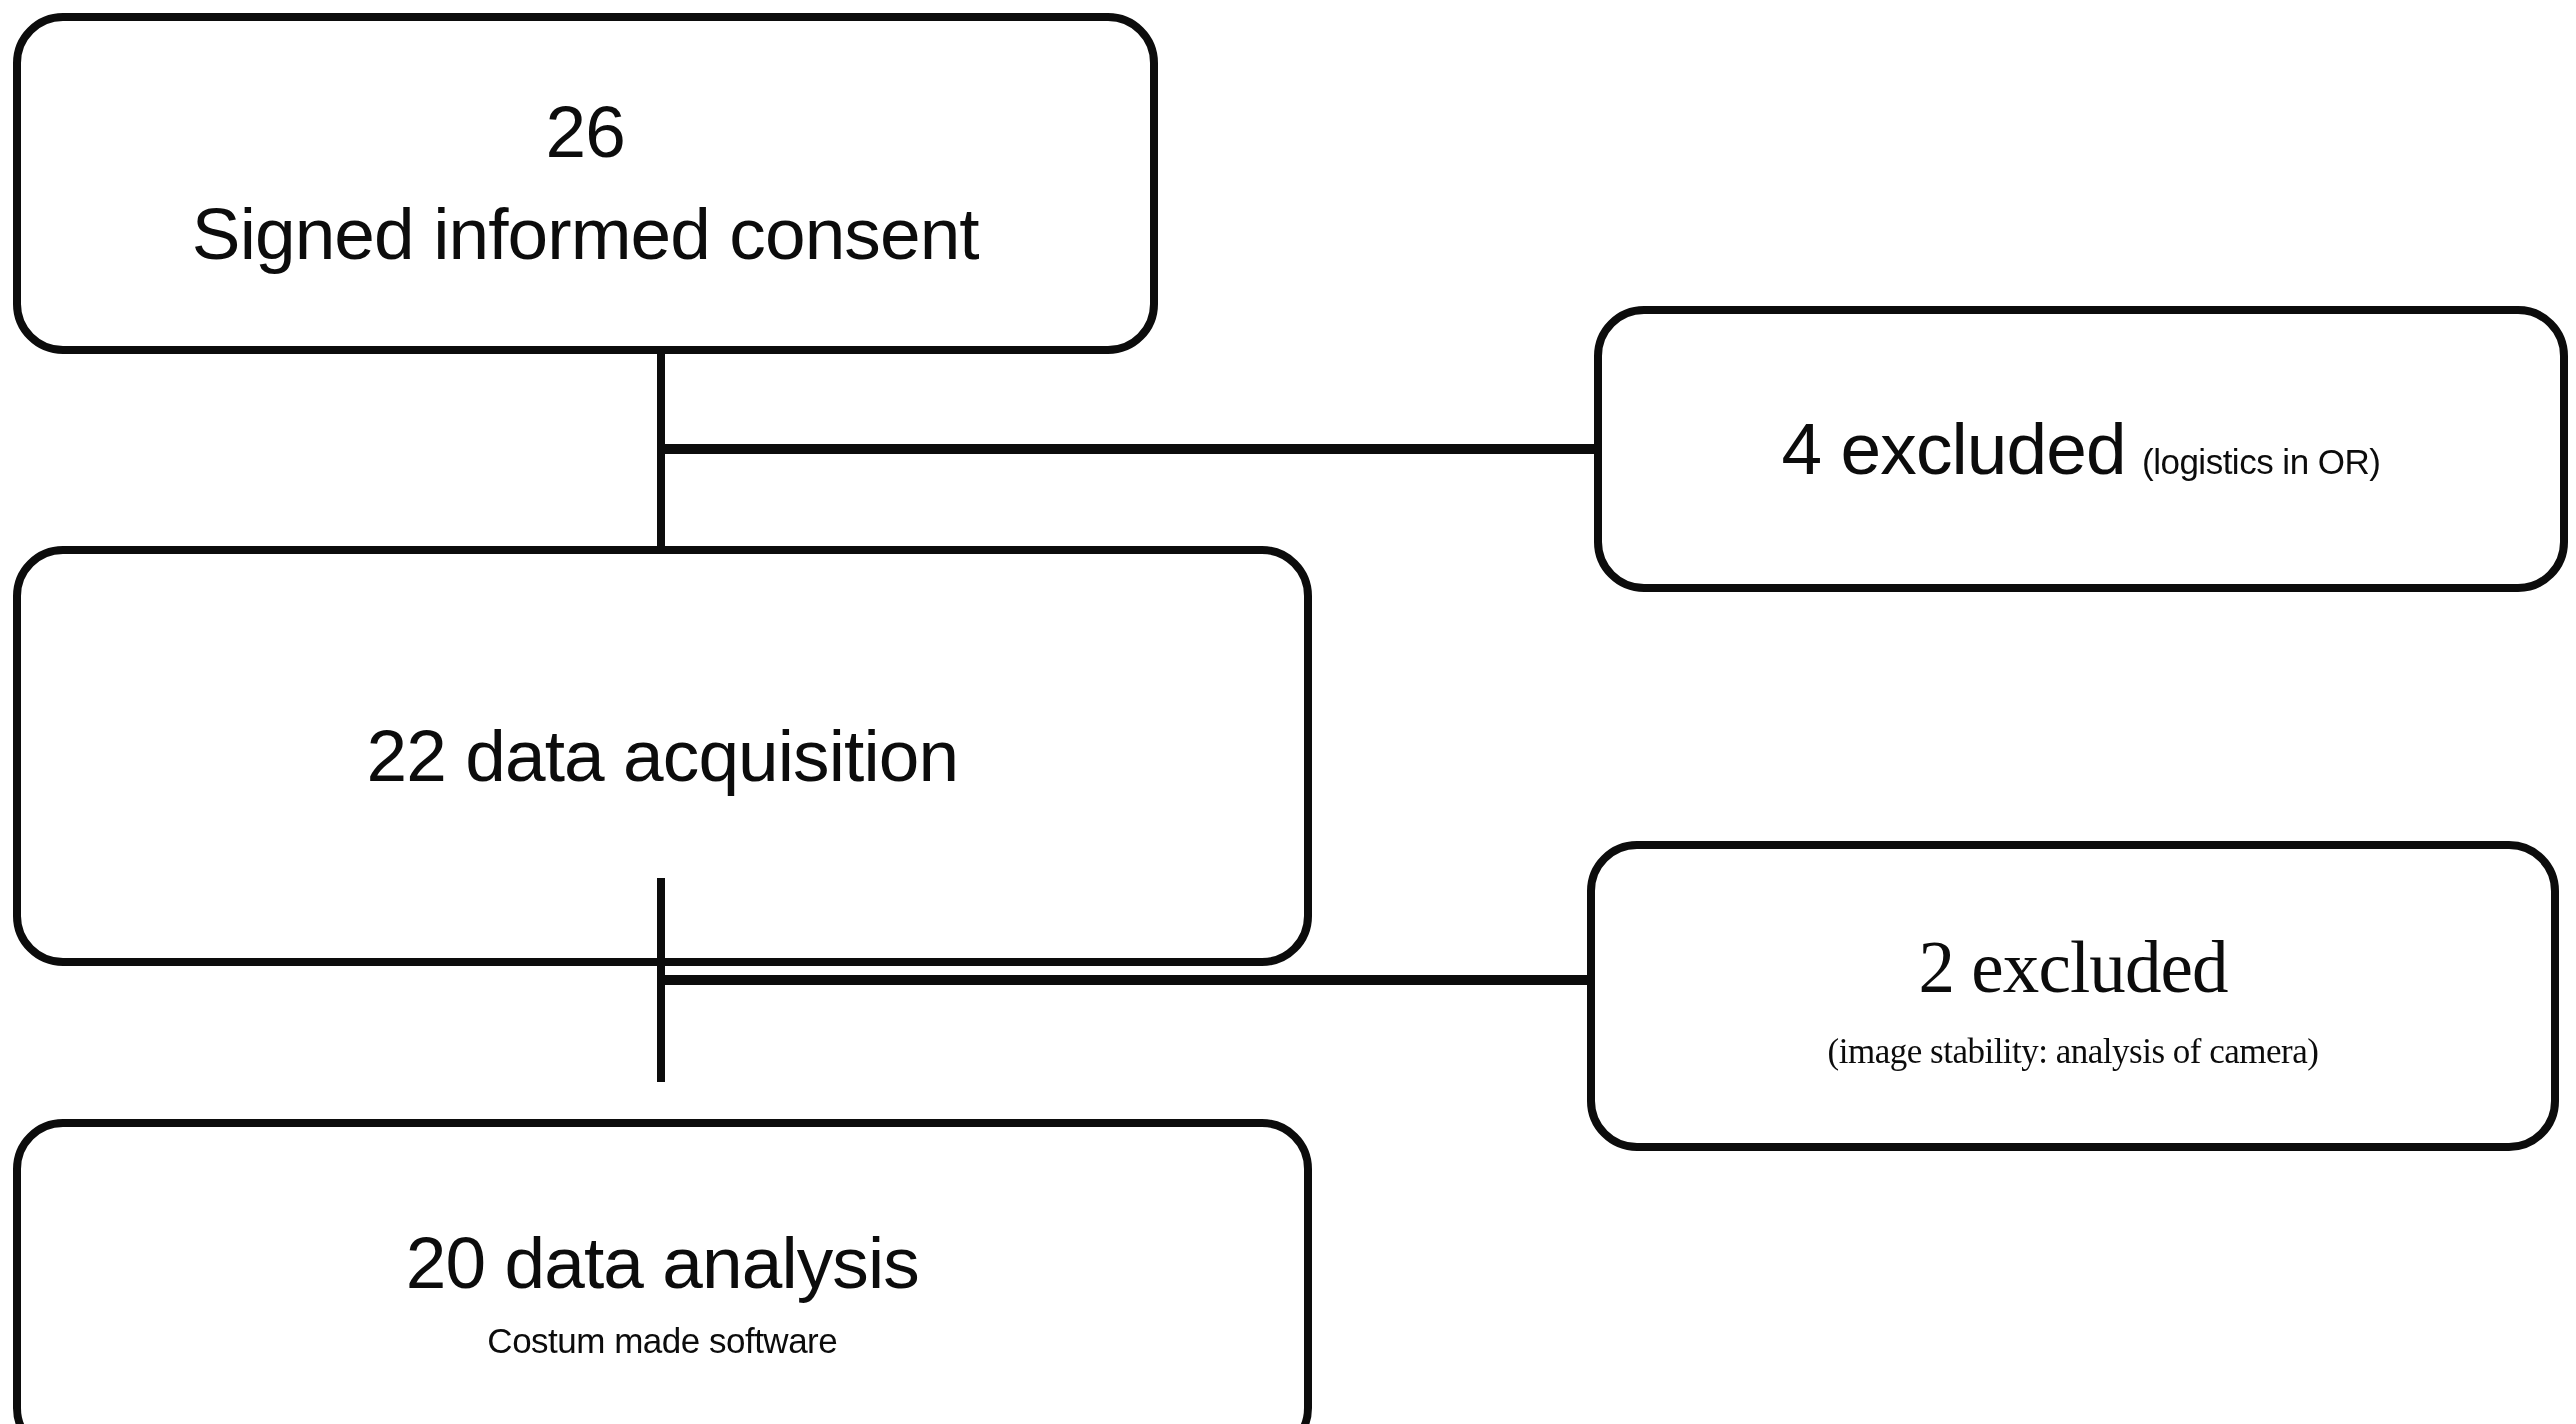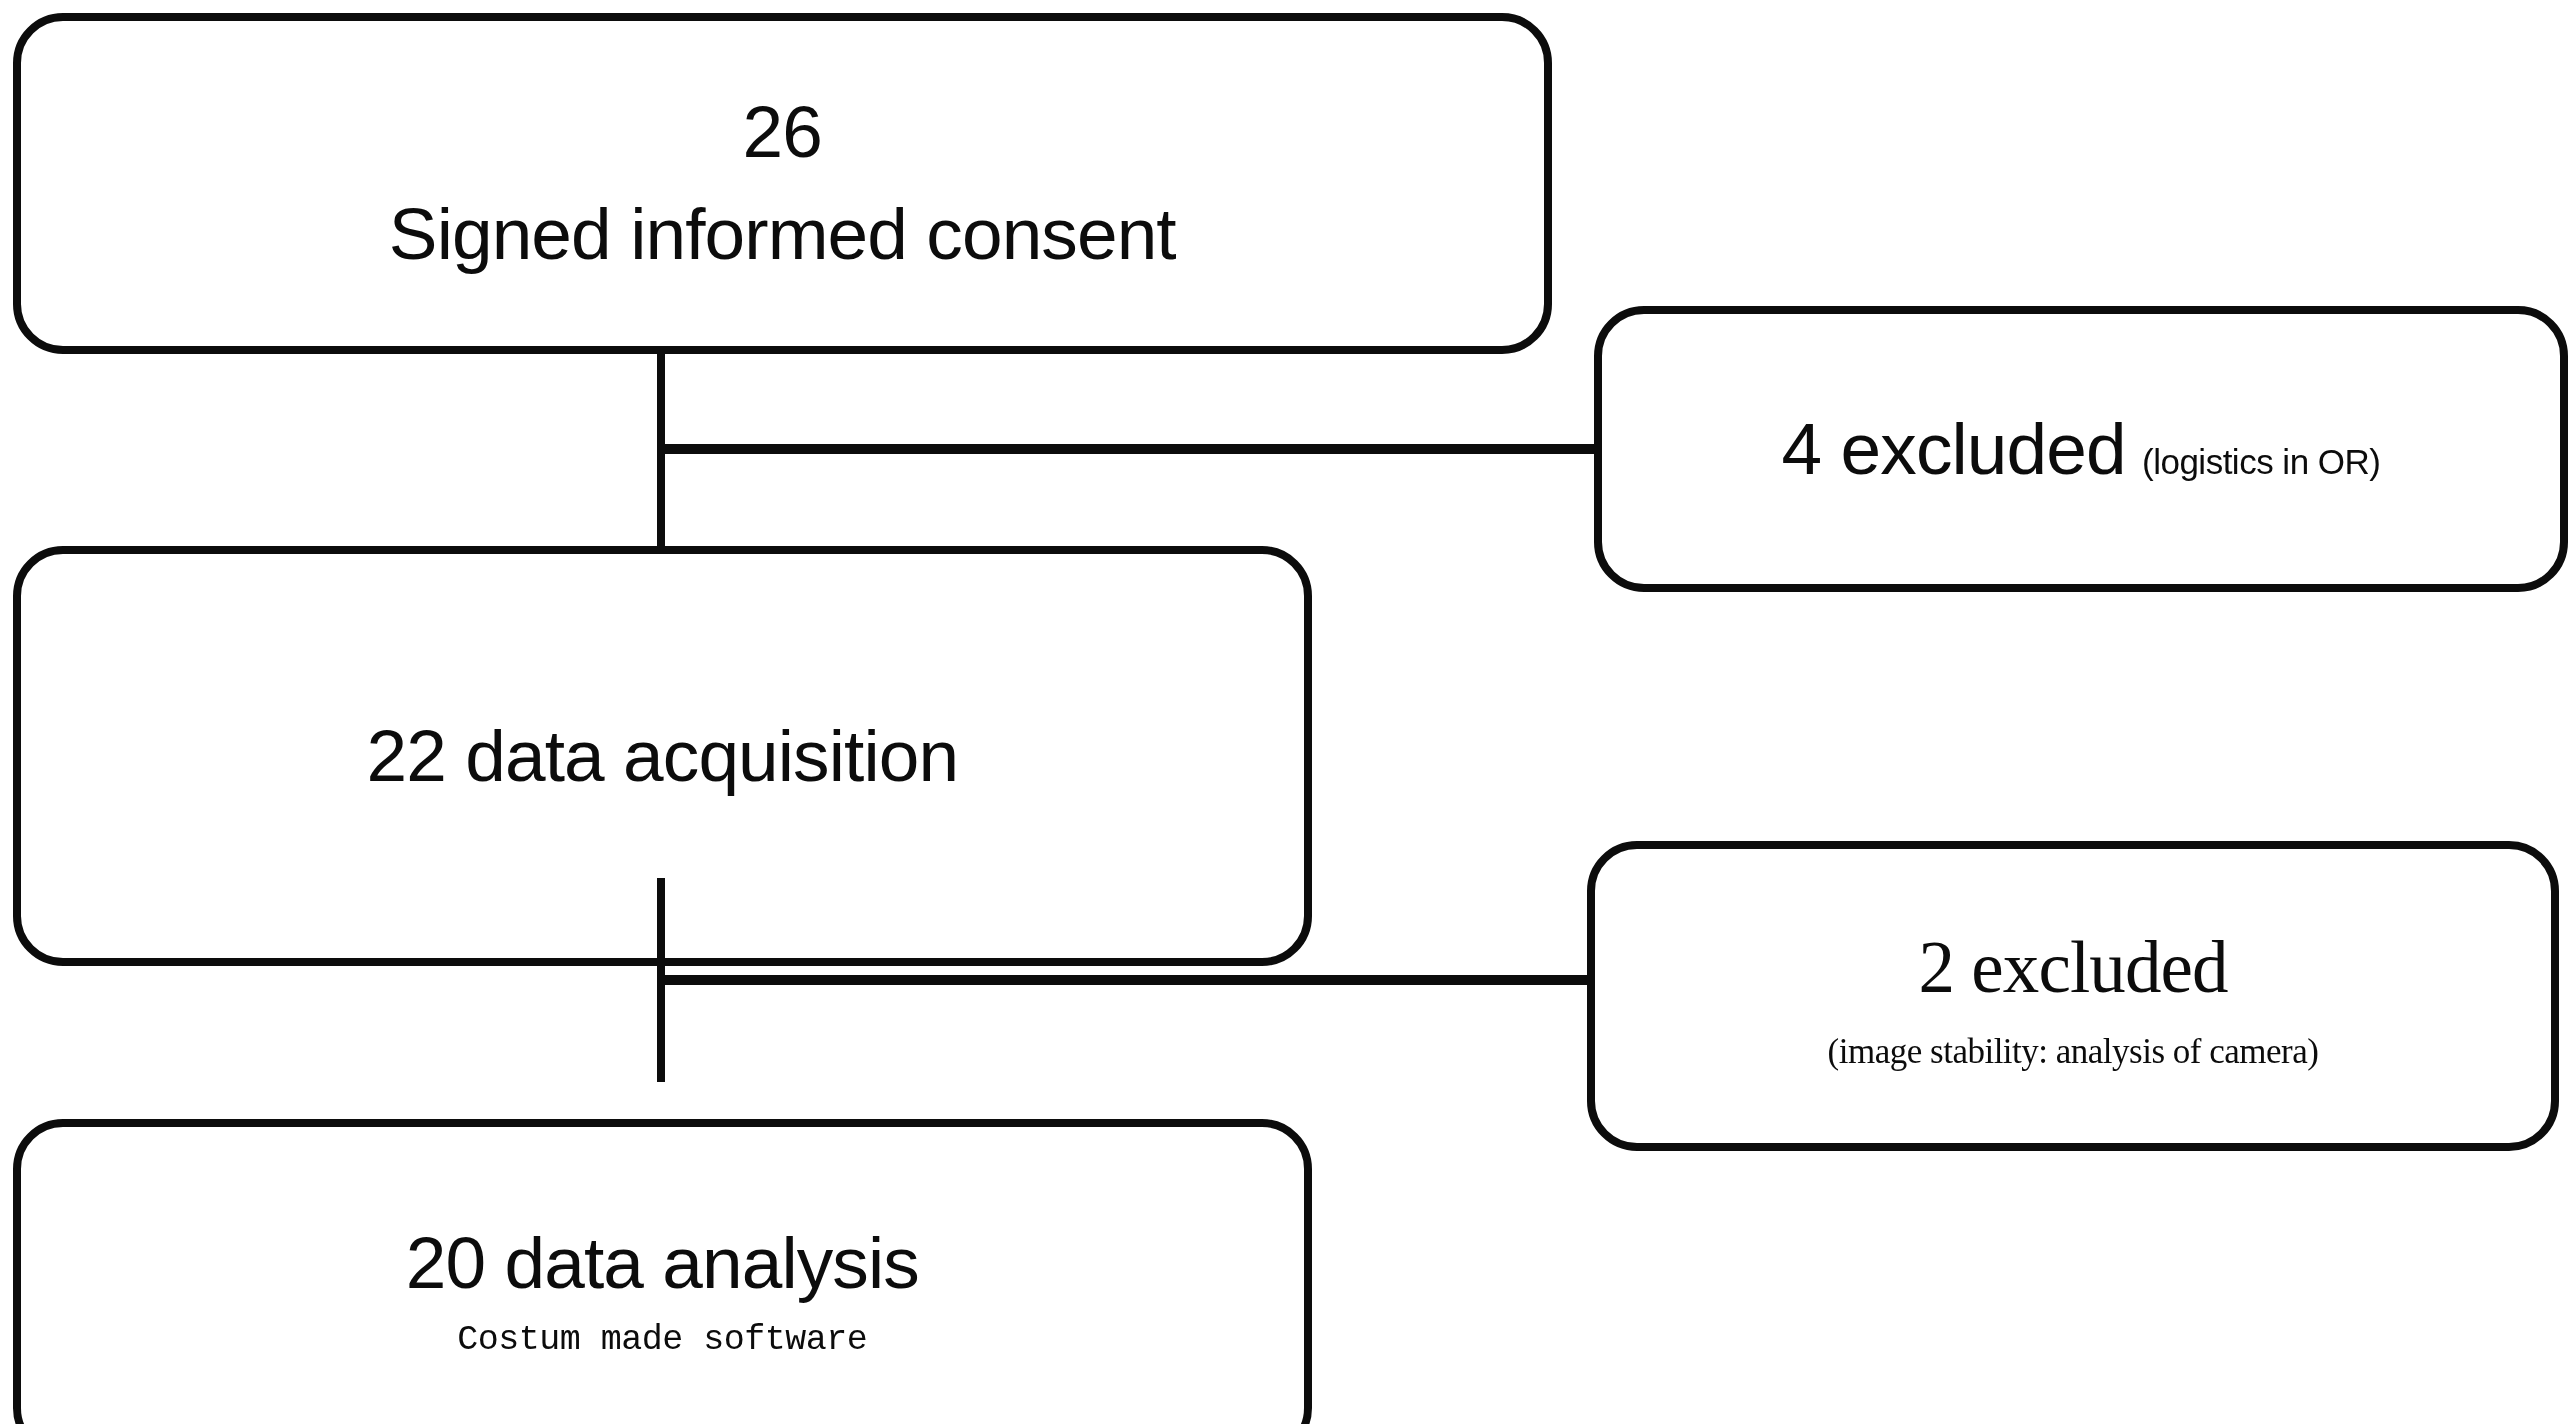--- a/index.html
+++ b/index.html
@@ -45,33 +45,33 @@
     align-items: baseline;
     gap: 16.4px;
     white-space: nowrap;
   }
   .connector {
     position: absolute;
     background: #0c0c0c;
   }
 
   
-  #box-consent     { left: 12.8px;   top: 12.8px;   width: 1539px; height: 341px; }
+  #box-consent     { left: 12.8px;   top: 12.8px;   width: 1145px; height: 341px; }
   #box-acquisition { left: 12.8px;   top: 546px;  width: 1299px; height: 420px; }
   #box-analysis    { left: 12.8px;   top: 1119px; width: 1299px; height: 339px; }
   #box-excluded1   { left: 1594px; top: 306px;  width: 974px; height: 286px; }
   #box-excluded2   { left: 1587px; top: 841px;  width: 972px; height: 310px; font-family: Liberation Serif, serif; }
 
   
   #conn-v1 { left: 657px; top: 352px;  width: 8.2px;    height: 197px; }
   #conn-h1 { left: 660px; top: 444px;  width: 937px; height: 10px;  }
   #conn-v2 { left: 657px; top: 878px;  width: 8.2px;    height: 204px; }
   #conn-h2 { left: 660px; top: 975px; width: 930px; height: 10px;  }
 
-  #box-analysis .sub-text { margin-top: 3px; font-family: Liberation Mono, monospace; }
+  #box-analysis .sub-text { margin-top: 3px; }
   #box-excluded2 .sub-text { margin-top: 9px; }
 </style>
 </head>
 <body>
 
 <div class="figure">
 
   <div class="node" id="box-consent">
     <div class="main-text">26</div>
     <div class="main-text">Signed informed consent</div>

